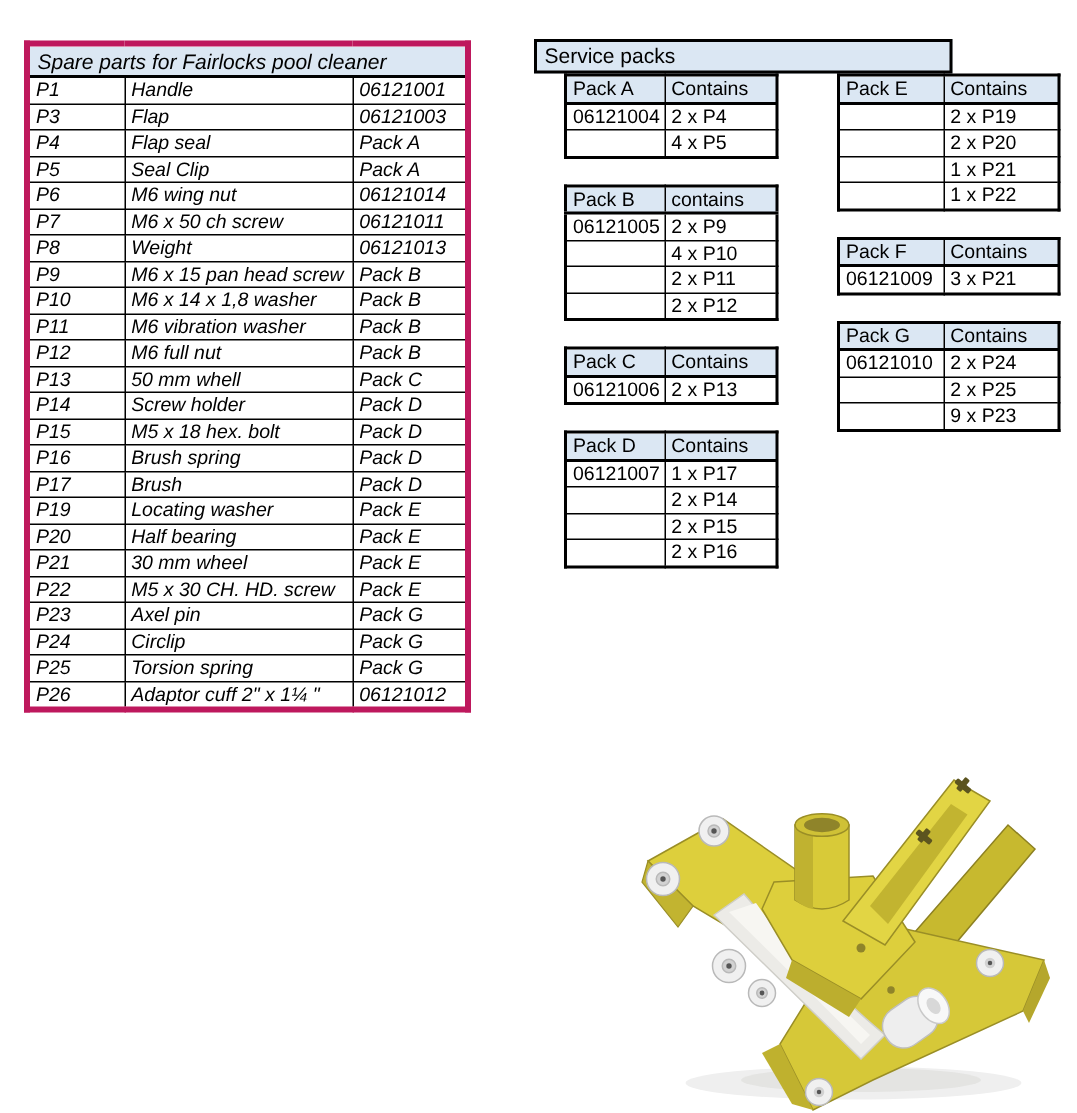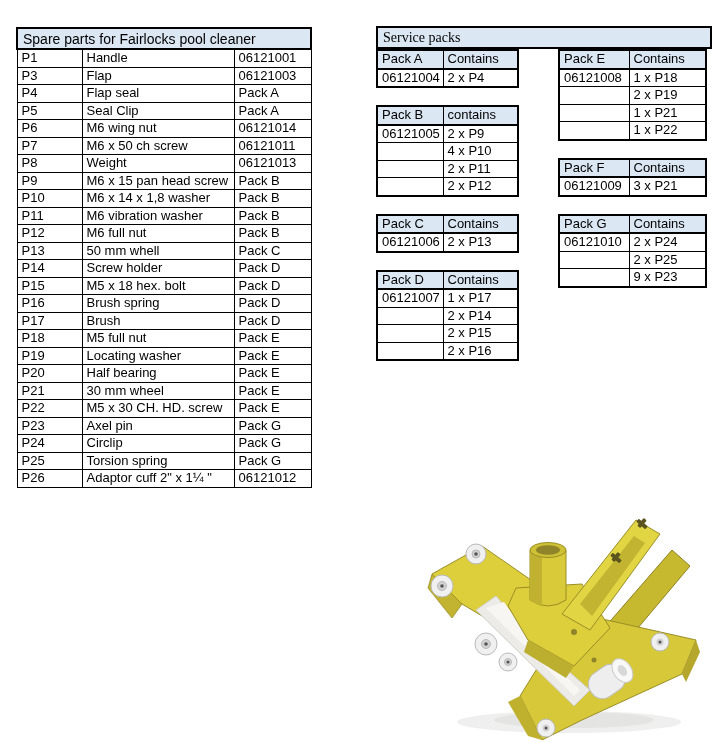--- a/index.html
+++ b/index.html
@@ -26,44 +26,44 @@
     line-height: 16px;
     font-weight: normal;
     text-align: left;
     white-space: nowrap;
     overflow: hidden;
   }
 
   
   #spare-parts-table {
     position: absolute; left: 16px; top: 27px;
-    border: 1px solid #be185d;
+    border: 4px solid #be185d;
+    font-style: italic;
   }
   #spare-parts-table th.title-cell {
     background: #dbe7f3;
     border: 2px solid #000;
     height: 19px;
     font-size: 14px;
     padding-left: 5px;
   }
   #spare-parts-table col.c-id   { width: 65px; }
   #spare-parts-table col.c-desc { width: 152px; }
   #spare-parts-table col.c-ref  { width: 77px; }
 
   
   #service-packs-header {
-    position: absolute; left: 376px; top: 26px;
-    width: 336px; height: 23px;
+    position: absolute; left: 356px; top: 26px;
+    width: 279px; height: 23px;
     background: #dbe7f3;
     border: 2px solid #000;
     box-sizing: border-box;
     font-size: 14px;
     line-height: 19px;
     padding-left: 5px;
-    font-family: Liberation Serif, serif;
   }
   .packs-column {
     position: absolute; top: 49px;
     display: flex; flex-direction: column; gap: 17px;
   }
   #packs-column-left  { left: 376px; }
   #packs-column-right { left: 558px; }
 
   .pack-table { border: 2px solid #000; }
   .pack-table th {
@@ -187,25 +187,20 @@
         <td>Brush spring</td>
         <td>Pack D</td>
       </tr>
 
       <tr>
         <td>P17</td>
         <td>Brush</td>
         <td>Pack D</td>
       </tr>
 
-      <tr>
-        <td>P18</td>
-        <td>M5 full nut</td>
-        <td>Pack E</td>
-      </tr>
 
       <tr>
         <td>P19</td>
         <td>Locating washer</td>
         <td>Pack E</td>
       </tr>
 
       <tr>
         <td>P20</td>
         <td>Half bearing</td>
@@ -264,20 +259,24 @@
       <th>Pack A</th>
       <th>Contains</th>
     </tr>
       </thead>
     <tbody>
 
     <tr>
         <td>06121004</td>
         <td>2 x P4</td>
       </tr>
+        <tr>
+        <td></td>
+        <td>4 x P5</td>
+      </tr>
       </tbody>
   </table>
 
   <table class="pack-table">
     <colgroup>
         <col class="c1">
         <col class="c2">
       </colgroup>
     <thead>
         <tr>
@@ -368,27 +367,27 @@
         <col class="c2">
       </colgroup>
     <thead>
         <tr>
       <th>Pack E</th>
       <th>Contains</th>
     </tr>
       </thead>
     <tbody>
 
-    <tr>
-        <td>06121008</td>
-        <td>1 x P18</td>
-      </tr>
         <tr>
         <td></td>
         <td>2 x P19</td>
+      </tr>
+        <tr>
+        <td></td>
+        <td>2 x P20</td>
       </tr>
         <tr>
         <td></td>
         <td>1 x P21</td>
       </tr>
         <tr>
         <td></td>
         <td>1 x P22</td>
       </tr>
       </tbody>

